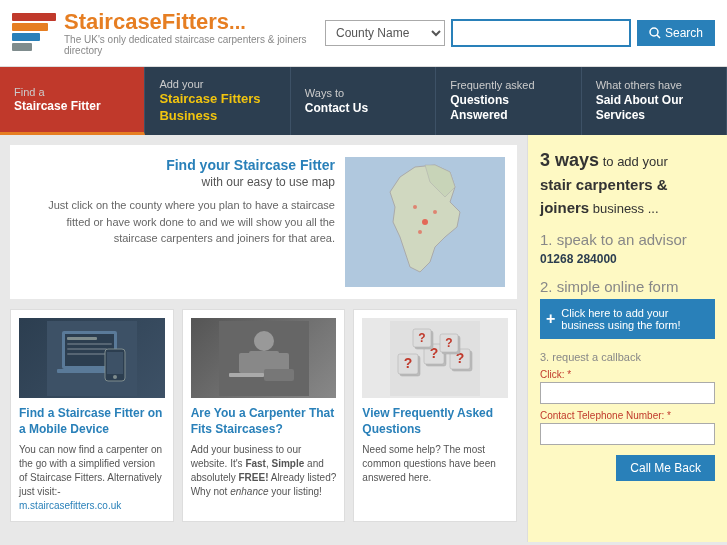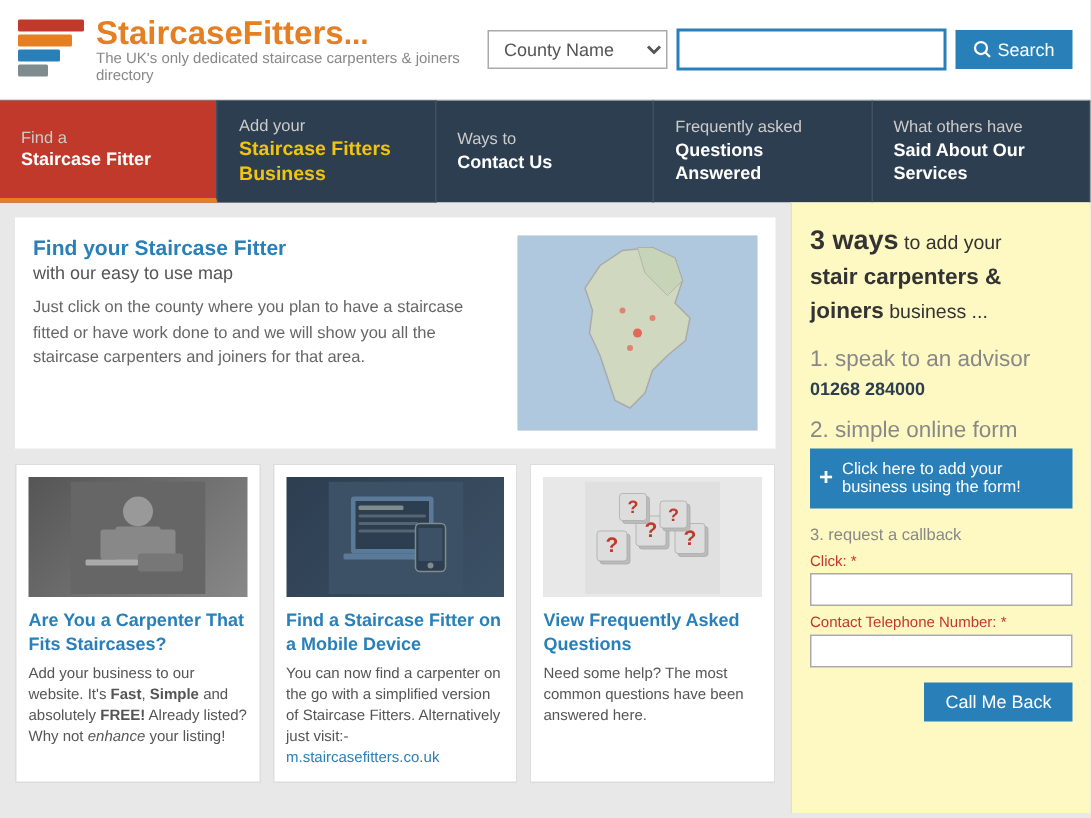--- a/index.html
+++ b/index.html
@@ -91,20 +91,21 @@
       border-left: 1px solid #ddd;
     }
 
     
     .map-section {
       background: #fff;
       padding: 12px;
       margin-bottom: 10px;
       display: flex;
       gap: 10px;
+      text-align: right;
     }
     .map-text { flex: 1; }
     .map-text h2 { font-size: 14px; color: #2980b9; font-weight: bold; margin-bottom: 2px; }
     .map-text h3 { font-size: 12px; color: #555; font-weight: normal; margin-bottom: 8px; }
     .map-text p { font-size: 11px; color: #666; line-height: 1.5; }
     .map-image {
       width: 160px; height: 130px;
       background: #b0c4d8;
       position: relative;
       overflow: hidden;
@@ -259,40 +260,20 @@
           <circle cx="70" cy="50" r="2" fill="#e74c3c" opacity="0.6"></circle>
           <circle cx="90" cy="55" r="2" fill="#e74c3c" opacity="0.6"></circle>
           <circle cx="75" cy="75" r="2" fill="#e74c3c" opacity="0.6"></circle>
         </svg>
       </div>
     </div>
 
     <div class="card-grid">
 
       <div class="card">
-        <div class="card-img card-img-carpenter">
-          <svg width="90" height="75" viewBox="0 0 90 75">
-            <rect width="90" height="75" fill="#666"></rect>
-
-            <circle cx="45" cy="20" r="10" fill="#999"></circle>
-            <rect x="30" y="30" width="30" height="25" rx="2" fill="#888"></rect>
-            <rect x="20" y="32" width="12" height="20" rx="2" fill="#888"></rect>
-            <rect x="58" y="32" width="12" height="20" rx="2" fill="#888"></rect>
-
-            <rect x="10" y="52" width="35" height="4" rx="1" fill="#aaa"></rect>
-            <rect x="45" y="48" width="30" height="12" rx="2" fill="#777"></rect>
-          </svg>
-        </div>
-        <h4>Are You a Carpenter That Fits Staircases?</h4>
-        <p>
-          Add your business to our website. It's <strong>Fast</strong>, <strong>Simple</strong> and absolutely <strong>FREE!</strong> Already listed? Why not <em>enhance</em> your listing!
-        </p>
-      </div>
-
-      <div class="card">
         <div class="card-img card-img-mobile">
           <svg width="90" height="75" viewBox="0 0 90 75">
             <rect width="90" height="75" fill="#3d5166"></rect>
 
             <rect x="15" y="10" width="55" height="38" rx="2" fill="#5a7a99"></rect>
             <rect x="18" y="13" width="49" height="32" fill="#2c3e50"></rect>
 
             <rect x="20" y="16" width="30" height="3" rx="1" fill="#7f8c8d"></rect>
             <rect x="20" y="22" width="45" height="2" rx="1" fill="#566573"></rect>
             <rect x="20" y="27" width="40" height="2" rx="1" fill="#566573"></rect>
@@ -305,20 +286,40 @@
             <circle cx="68" cy="56" r="2" fill="#7f8c8d"></circle>
           </svg>
         </div>
         <h4>Find a Staircase Fitter on a Mobile Device</h4>
         <p>
           You can now find a carpenter on the go with a simplified version of Staircase Fitters. Alternatively just visit:- <a href="#">m.staircasefitters.co.uk</a>
         </p>
       </div>
 
       <div class="card">
+        <div class="card-img card-img-carpenter">
+          <svg width="90" height="75" viewBox="0 0 90 75">
+            <rect width="90" height="75" fill="#666"></rect>
+
+            <circle cx="45" cy="20" r="10" fill="#999"></circle>
+            <rect x="30" y="30" width="30" height="25" rx="2" fill="#888"></rect>
+            <rect x="20" y="32" width="12" height="20" rx="2" fill="#888"></rect>
+            <rect x="58" y="32" width="12" height="20" rx="2" fill="#888"></rect>
+
+            <rect x="10" y="52" width="35" height="4" rx="1" fill="#aaa"></rect>
+            <rect x="45" y="48" width="30" height="12" rx="2" fill="#777"></rect>
+          </svg>
+        </div>
+        <h4>Are You a Carpenter That Fits Staircases?</h4>
+        <p>
+          Add your business to our website. It's <strong>Fast</strong>, <strong>Simple</strong> and absolutely <strong>FREE!</strong> Already listed? Why not <em>enhance</em> your listing!
+        </p>
+      </div>
+
+      <div class="card">
         <div class="card-img card-img-faq">
           <svg width="90" height="75" viewBox="0 0 90 75">
             <rect width="90" height="75" fill="#e0e0e0"></rect>
 
             <rect x="10" y="35" width="20" height="20" rx="2" fill="#bbb" stroke="#aaa" stroke-width="0.5"></rect>
             <rect x="8" y="33" width="20" height="20" rx="2" fill="#ddd" stroke="#aaa" stroke-width="0.5"></rect>
             <text x="18" y="47" font-size="14" font-weight="bold" fill="#c0392b" text-anchor="middle">?</text>
 
             <rect x="36" y="25" width="20" height="20" rx="2" fill="#bbb" stroke="#aaa" stroke-width="0.5"></rect>
             <rect x="34" y="23" width="20" height="20" rx="2" fill="#ddd" stroke="#aaa" stroke-width="0.5"></rect>

